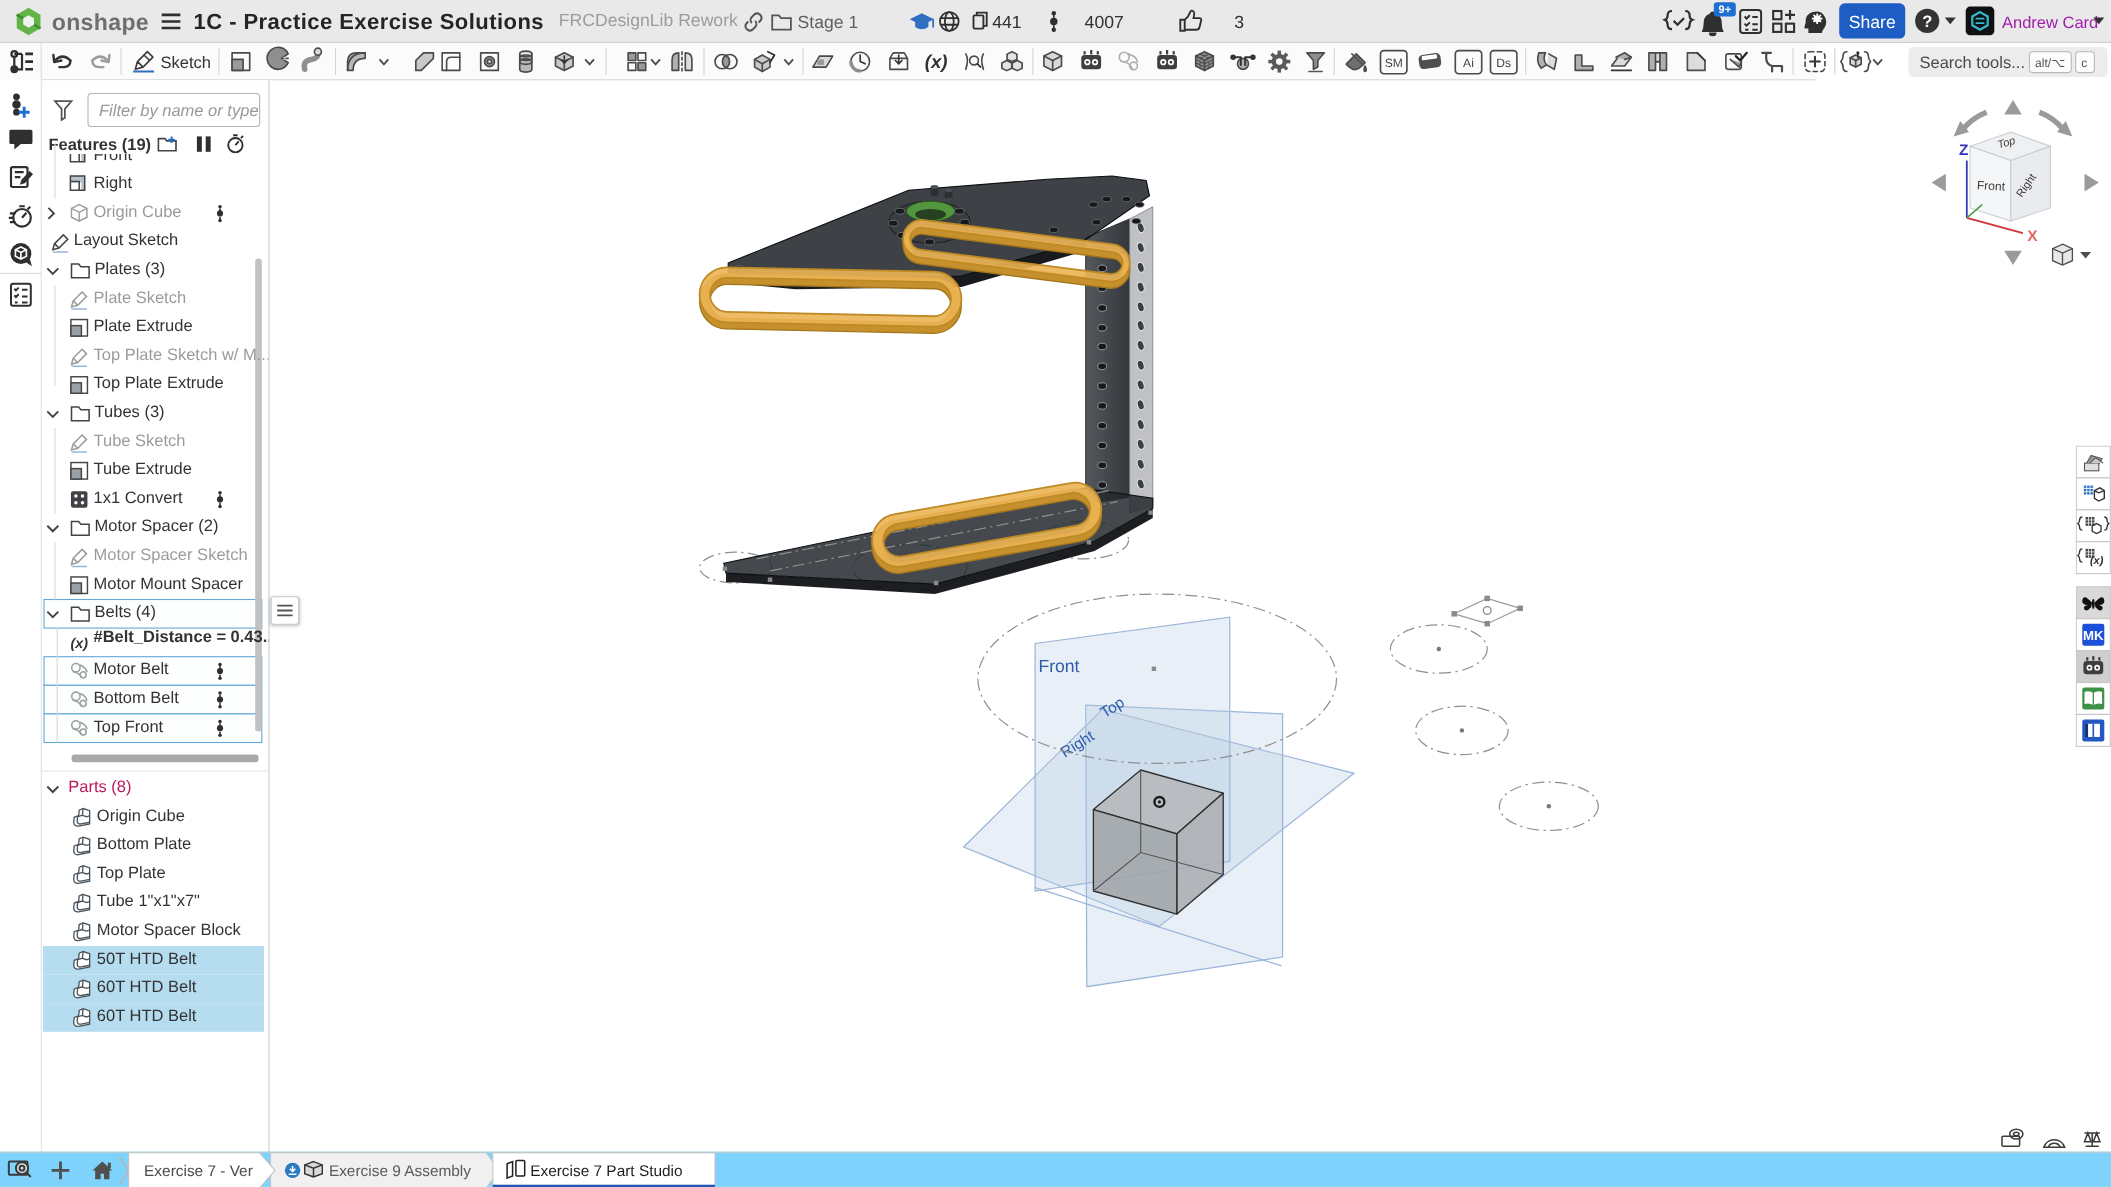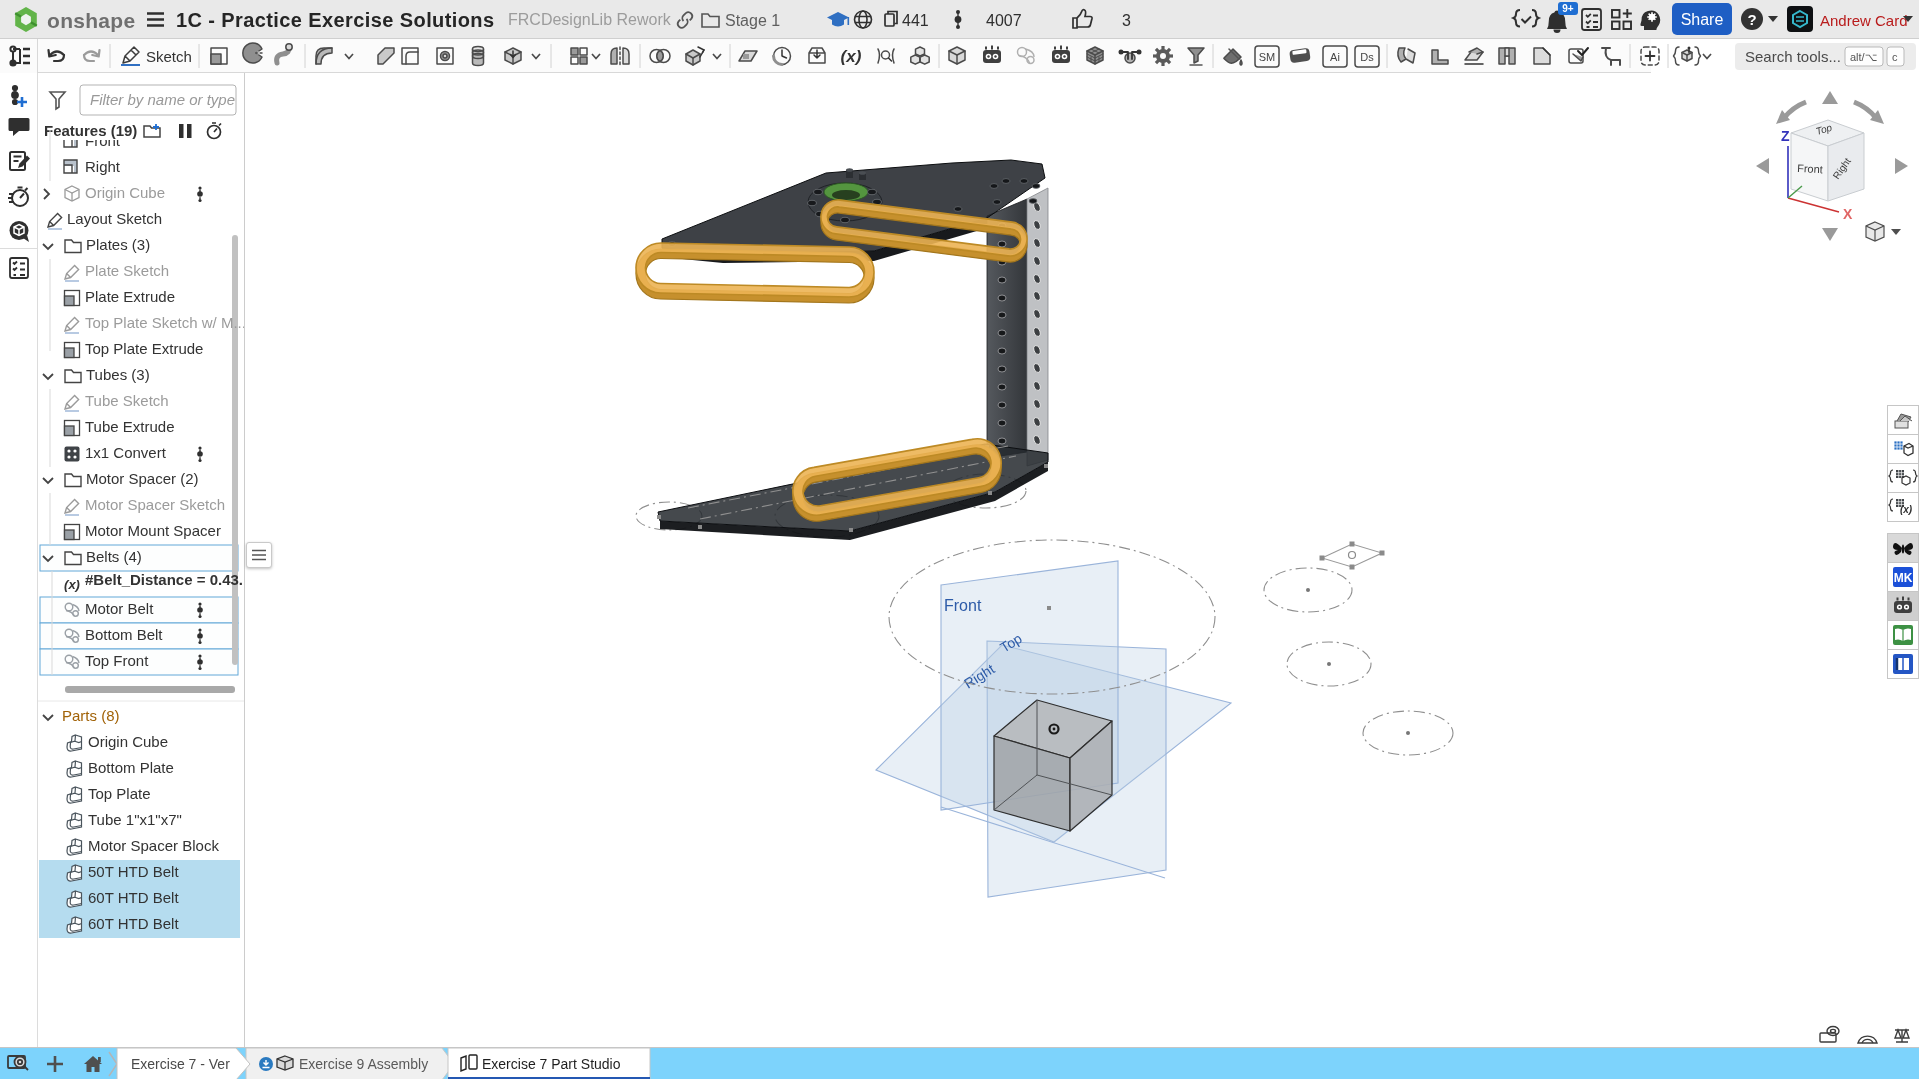--- a/index.html
+++ b/index.html
@@ -204,21 +204,21 @@
         <rect x="957.3" y="22" width="1.4" height="4"></rect>
       </g>
     </svg>
     <div class="row" style="left:47px;top:9px;font-size:21px;font-weight:700;color:#6f6f6f;letter-spacing:0.3px">onshape</div>
     <div class="row" style="left:176px;top:9px;font-size:20px;font-weight:bold;color:#252525;letter-spacing:0.4px">1C - Practice Exercise Solutions</div>
     <div class="row" style="left:508px;top:11px;font-size:16px;color:#9c9c9c">FRCDesignLib Rework</div>
     <div class="row" style="left:725px;top:12px;font-size:16px;color:#5f5f5f">Stage 1</div>
     <div class="row" style="left:902px;top:12px;font-size:16px;color:#2f2f2f">441</div>
     <div class="row" style="left:986px;top:12px;font-size:16px;color:#2f2f2f">4007</div>
     <div class="row" style="left:1122px;top:12px;font-size:16px;color:#2f2f2f">3</div>
-    <div class="row" style="left:1820px;top:12px;font-size:15px;color:#b91c1c">Andrew Card</div>
+    <div class="row" style="left:1820px;top:12px;font-size:15px;color:#a21caf">Andrew Card</div>
     <svg class="abs" style="left:1060px;top:0" width="859" height="39" viewBox="1060 0 859 39">
       <g stroke="#2f2f2f" stroke-width="1.7" fill="none">
         <path d="M 1073 18 h 4 v 10 h -4 Z M 1077 27 h 10.5 q 2.5 0 3 -2.5 l 1.5 -6 q 0.4 -2 -2 -2 h -5 q 1.5 -5.5 -0.5 -6.5 q -2 -1 -2.8 1.5 q -1 3.5 -4.7 6.5"></path>
       </g>
       <g stroke="#2f2f2f" stroke-width="2" fill="none">
         <path d="M 1520 10 q -4 0 -4 4 q 0 3 -2.5 4 q 2.5 1 2.5 4.5 q 0 4 4 4"></path>
         <path d="M 1532 10 q 4 0 4 4 q 0 3 2.5 4 q -2.5 1 -2.5 4.5 q 0 4 -4 4"></path>
         <path d="M 1521.5 19 l 3.5 3.5 l 6 -6"></path>
       </g>
       <path d="M 1557 29 h -10 q 1.8 -2.8 1.8 -8 q 0 -7 5.5 -8.5 a 2.8 2.8 0 0 1 5.4 0 q 5.5 1.5 5.5 8.5 q 0 5.2 1.8 8 h -10 z" fill="#2f2f2f"></path>
@@ -774,21 +774,21 @@
     <div class="row" style="left:47px;top:345px;color:#333;font-weight:normal">Tube Extrude</div>
     <div class="row" style="left:47px;top:371px;color:#333;font-weight:normal">1x1 Convert</div>
     <div class="row" style="left:48px;top:397px;color:#333;font-weight:normal">Motor Spacer (2)</div>
     <div class="row" style="left:47px;top:423px;color:#9b9b9b;font-weight:normal">Motor Spacer Sketch</div>
     <div class="row" style="left:47px;top:449px;color:#333;font-weight:normal">Motor Mount Spacer</div>
     <div class="row" style="left:48px;top:475px;color:#333;font-weight:normal">Belts (4)</div>
     <div class="row" style="left:47px;top:498px;color:#333;font-weight:bold">#Belt_Distance = 0.43...</div>
     <div class="row" style="left:47px;top:527px;color:#333;font-weight:normal">Motor Belt</div>
     <div class="row" style="left:47px;top:553px;color:#333;font-weight:normal">Bottom Belt</div>
     <div class="row" style="left:47px;top:579px;color:#333;font-weight:normal">Top Front</div>
-    <div class="row" style="left:24px;top:634px;color:#a16207;font-weight:normal">Parts (8)</div>
+    <div class="row" style="left:24px;top:634px;color:#be185d;font-weight:normal">Parts (8)</div>
     <div class="row" style="left:50px;top:660px;color:#333;font-weight:normal">Origin Cube</div>
     <div class="row" style="left:50px;top:686px;color:#333;font-weight:normal">Bottom Plate</div>
     <div class="row" style="left:50px;top:712px;color:#333;font-weight:normal">Top Plate</div>
     <div class="row" style="left:50px;top:738px;color:#333;font-weight:normal">Tube 1"x1"x7"</div>
     <div class="row" style="left:50px;top:764px;color:#333;font-weight:normal">Motor Spacer Block</div>
     <div class="row" style="left:50px;top:790px;color:#333;font-weight:normal">50T HTD Belt</div>
     <div class="row" style="left:50px;top:816px;color:#333;font-weight:normal">60T HTD Belt</div>
     <div class="row" style="left:50px;top:842px;color:#333;font-weight:normal">60T HTD Belt</div>
   </div>
 <div class="abs" style="left:246px;top:542px;width:26px;height:26px;background:#fff;border:1px solid #c9c9c9;border-radius:3px;box-shadow:0 1px 3px rgba(0,0,0,0.25)"><svg width="24" height="24" viewBox="0 0 24 24">

